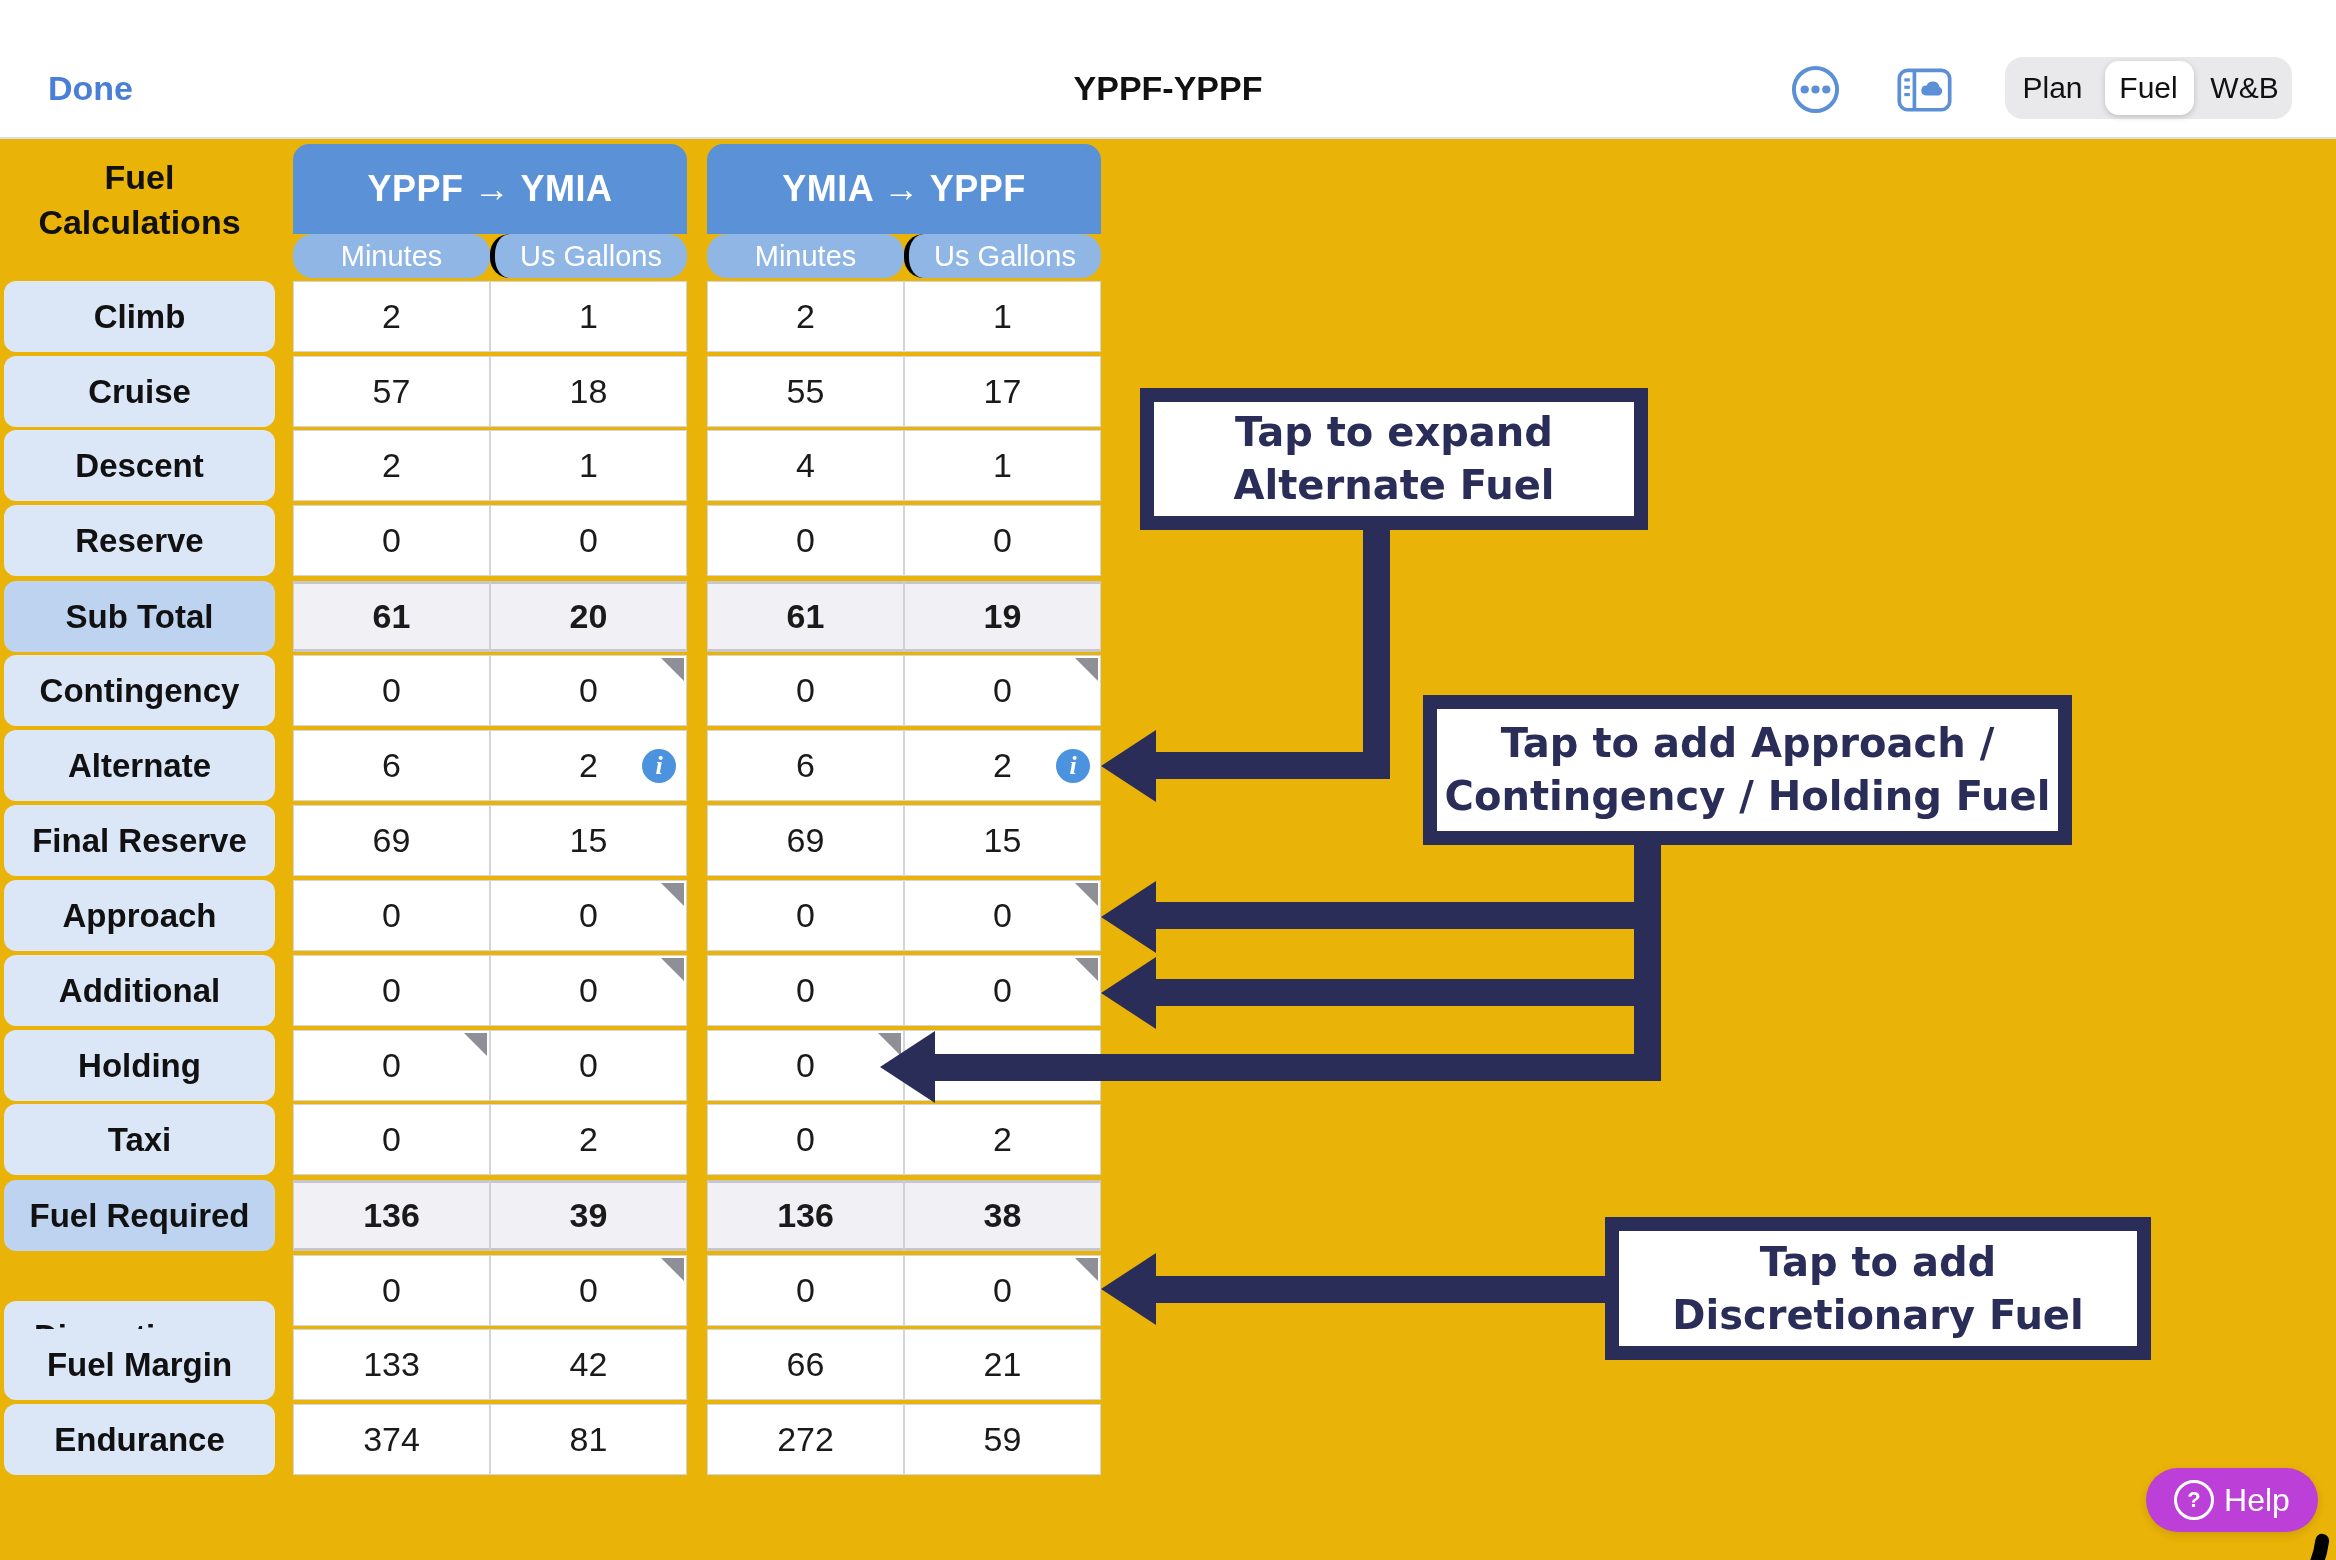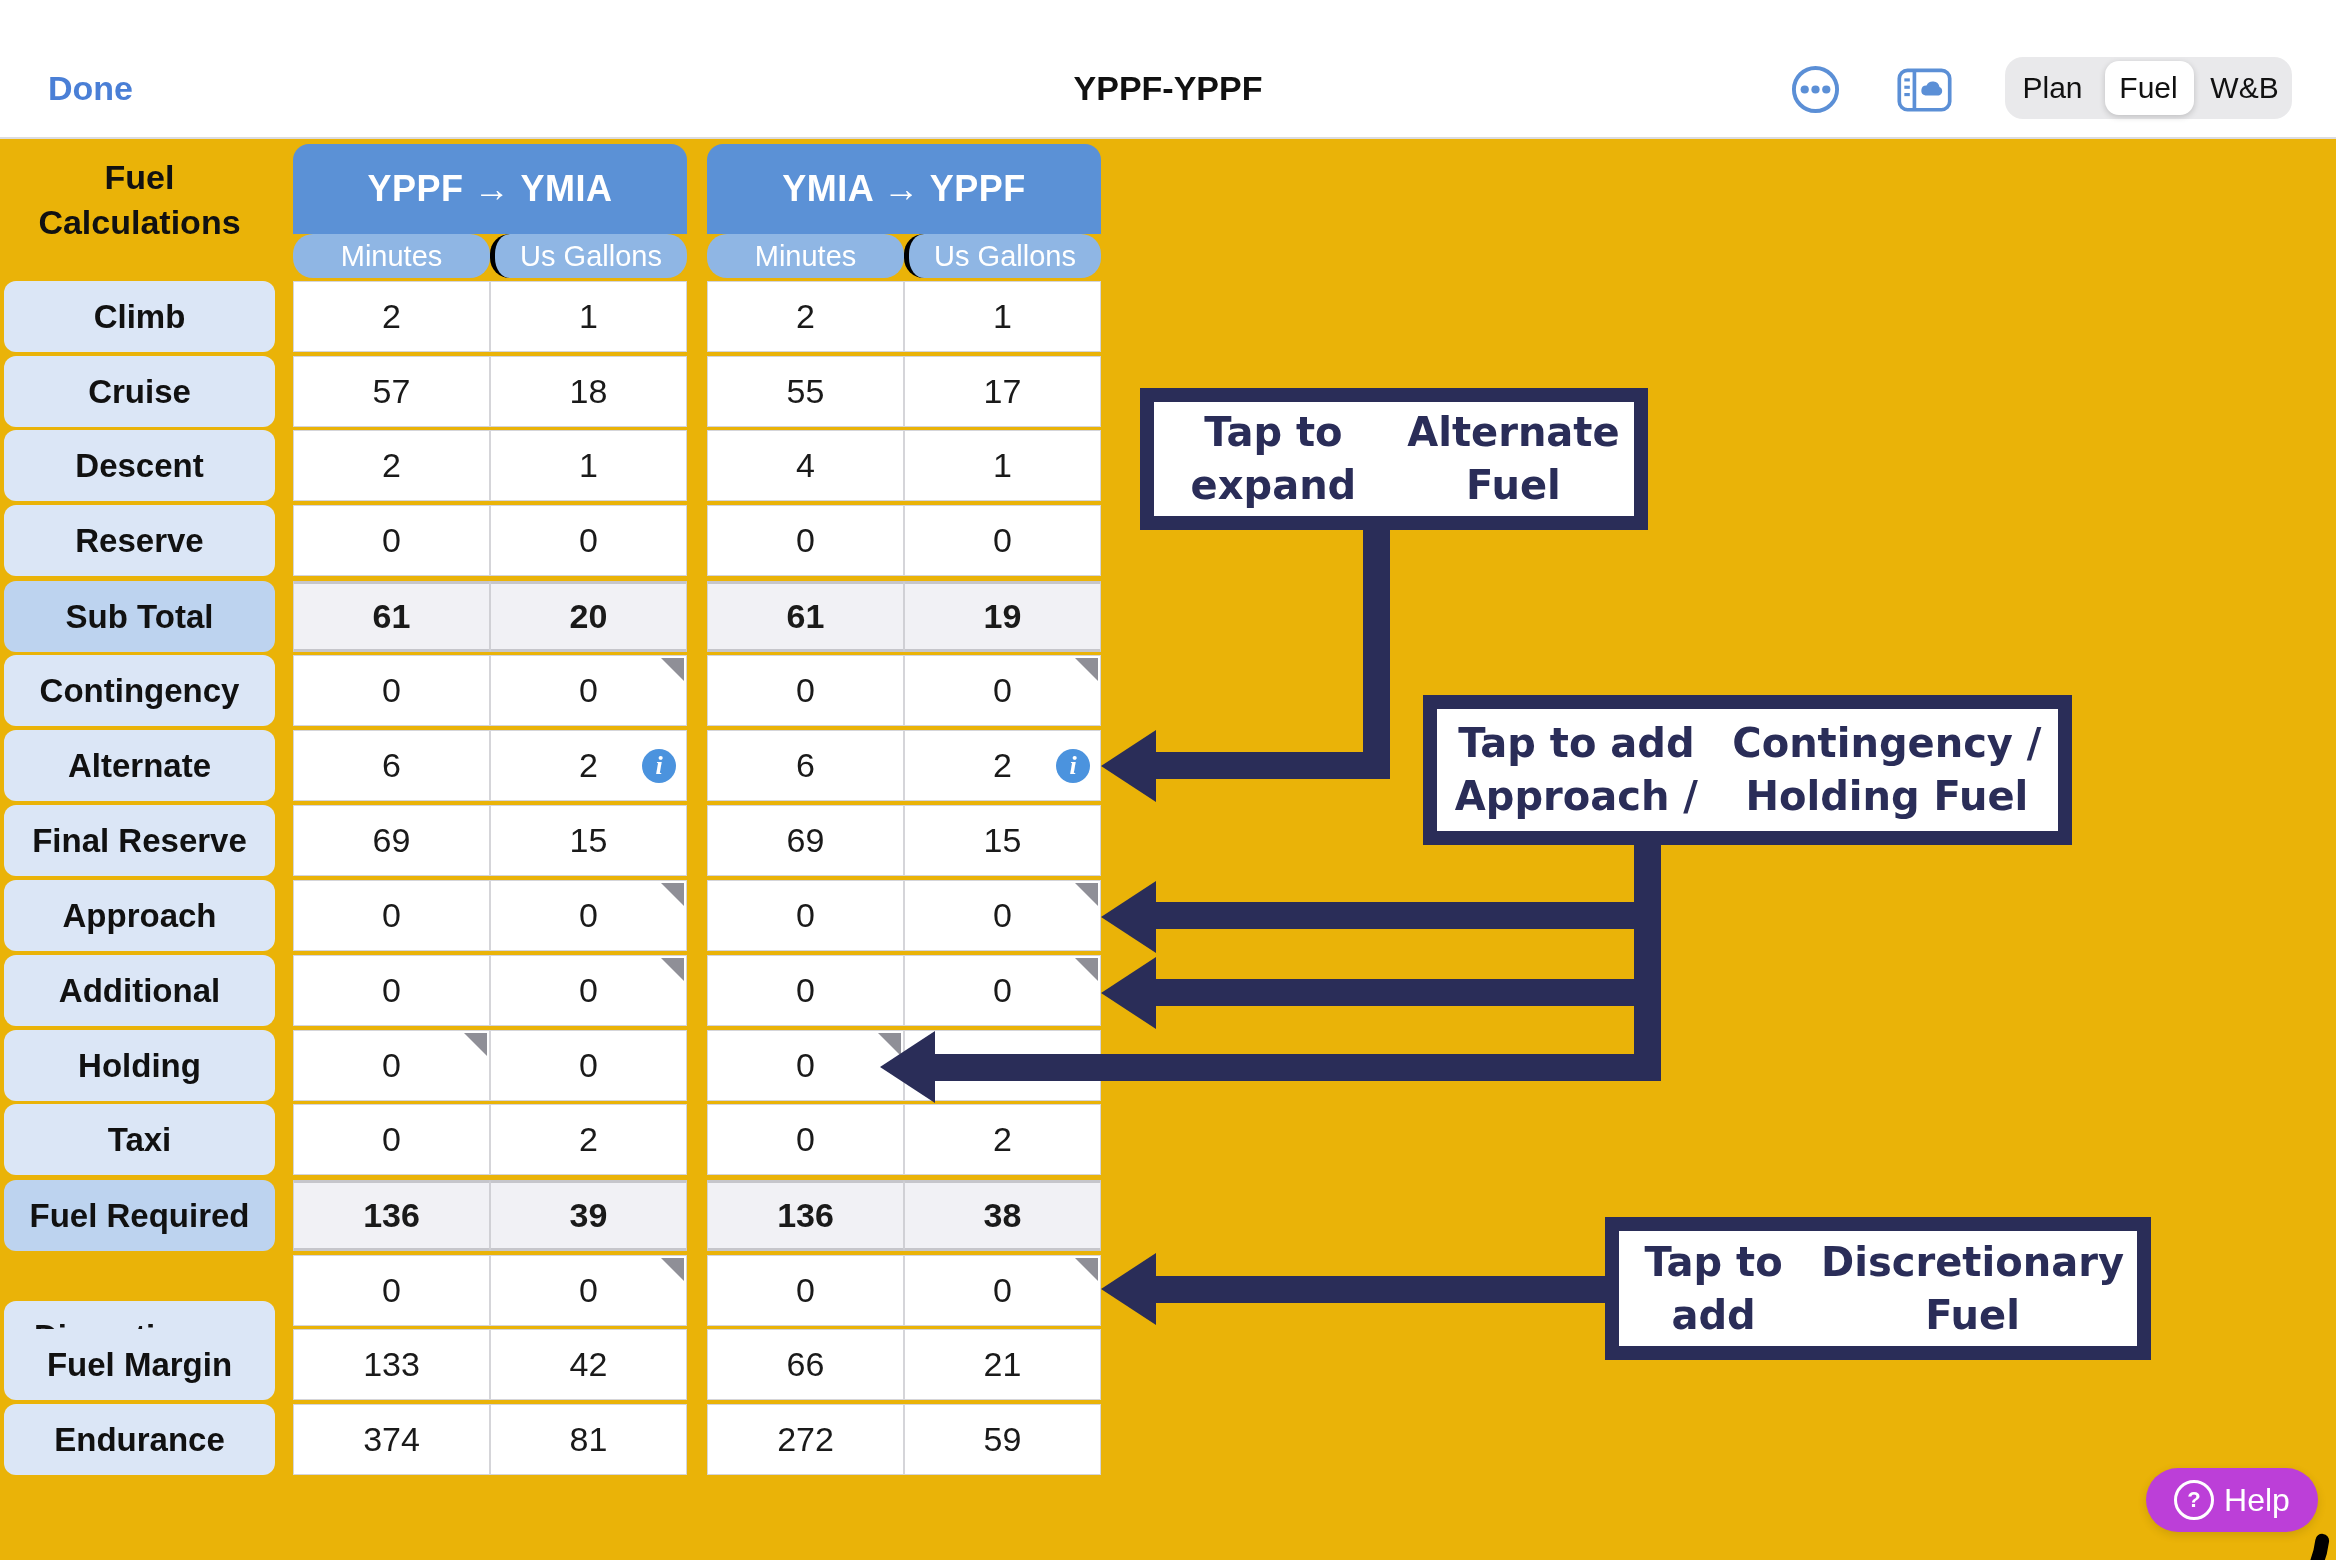--- a/index.html
+++ b/index.html
@@ -42,21 +42,21 @@
   .cell.total{background:#f1f1f5;border-color:#d0d0d5;border-top:3px solid #c6c6cb;border-bottom:3px solid #c6c6cb;
               font-weight:700;}
   .tri{position:absolute;top:2px;right:2px;width:0;height:0;
        border-top:23px solid #8f8f97;border-left:23px solid transparent;}
   .info-badge{position:absolute;right:10px;top:50%;transform:translateY(-50%);width:34px;height:34px;border-radius:50%;
               background:#4b93de;color:#fff;display:flex;align-items:center;justify-content:center;
               font-family:"Liberation Serif","DejaVu Serif",serif;font-style:italic;font-weight:700;font-size:26px;cursor:pointer;}
 
   
   .callout{position:absolute;border:14px solid #2a2d58;background:#fff;box-sizing:border-box;
-           display:flex;flex-direction:row;align-items:center;justify-content:center;
+           display:flex;flex-direction:column;align-items:center;justify-content:center;
            font-family:"DejaVu Sans","Liberation Sans",sans-serif;font-weight:700;color:#2a2d58;
            font-size:40px;line-height:53px;text-align:center;}
   .shaft{position:absolute;background:#2a2d58;}
   .ahead{position:absolute;width:0;height:0;border-top:36px solid transparent;border-bottom:36px solid transparent;
          border-right:55px solid #2a2d58;}
 
   
   .help-btn{position:absolute;left:2146px;top:1428px;width:172px;height:64px;border-radius:33px;background:#bc3fd8;
             display:flex;align-items:center;justify-content:center;gap:10px;color:#fff;font-size:32px;cursor:pointer;
             box-shadow:0 3px 10px rgba(0,0,0,.12);}

